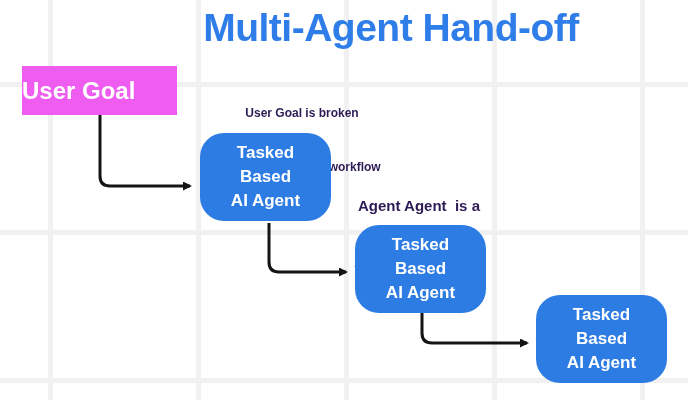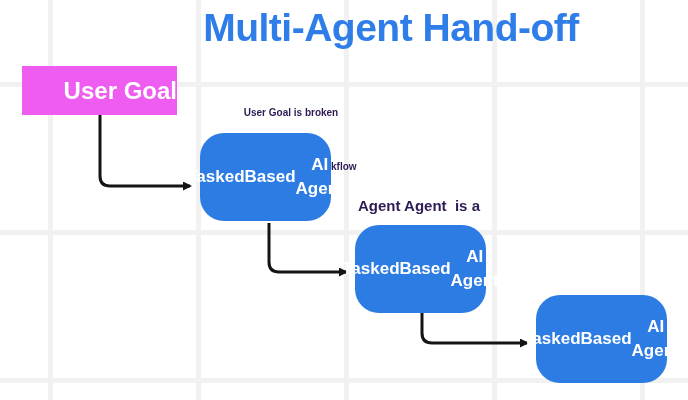--- a/index.html
+++ b/index.html
@@ -34,56 +34,56 @@
   }
   .user-goal {
     position: absolute;
     left: 22px;
     top: 66px;
     width: 155px;
     height: 49px;
     background: #ee5cf0;
     display: flex;
     align-items: center;
-    justify-content: flex-end;
+    justify-content: flex-start;
     color: #ffffff;
     font-size: 24px;
     font-weight: bold;
   }
   .agent-box {
     position: absolute;
     width: 131px;
     height: 88px;
     background: #2c7ce4;
     border-radius: 24px;
     display: flex;
-    flex-direction: row;
+    flex-direction: column;
     align-items: center;
     justify-content: center;
     color: #ffffff;
     font-size: 17px;
     font-weight: bold;
     line-height: 24px;
     text-align: center;
   }
   .agent-1 { left: 200px; top: 133px; }
   .agent-2 { left: 355px; top: 225px; }
   .agent-3 { left: 536px; top: 295px; }
   .note {
     position: absolute;
     text-align: center;
     color: #2d1b55;
     font-weight: bold;
     white-space: pre-wrap;
   }
   .note-subtasks {
-    left: 175px;
+    left: 186px;
     top: 68px;
     width: 232px;
-    font-size: 10px;
+    font-size: 12px;
     line-height: 18px;
   }
   .note-workflow {
     left: 345px;
     top: 158px;
     width: 148px;
     font-size: 15px;
     line-height: 19px;
   }
   .arrows {

